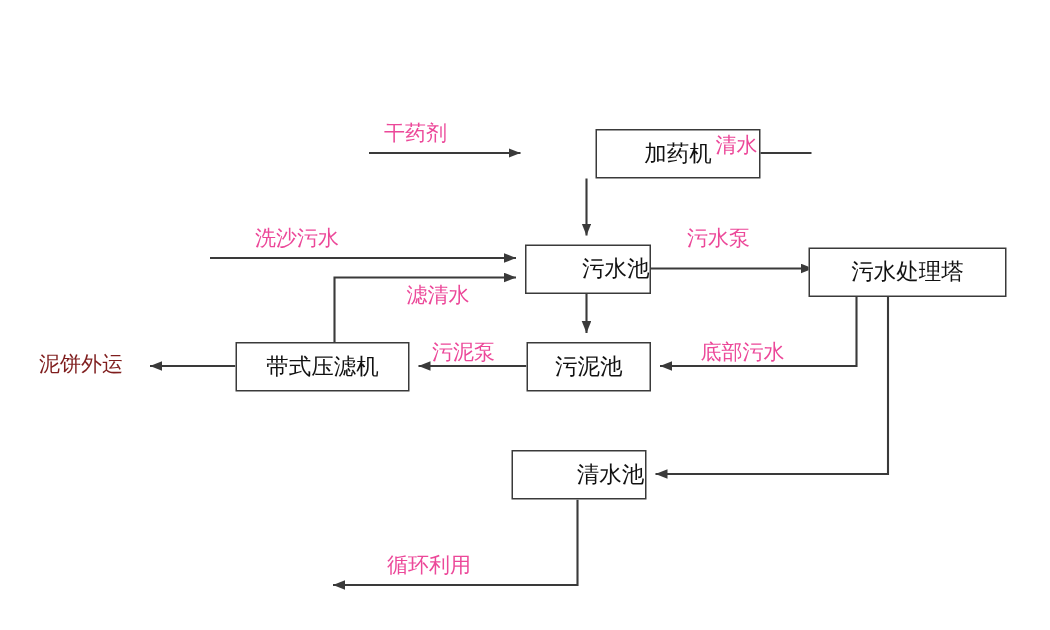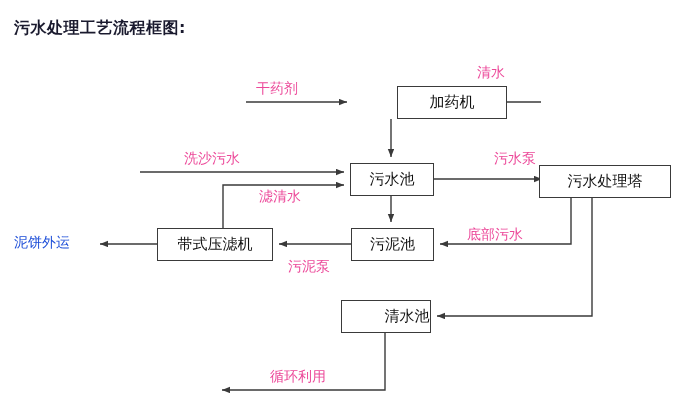--- a/index.html
+++ b/index.html
@@ -53,31 +53,31 @@
     position: absolute;
     font-size: 14px;
     color: #ec4899;
     white-space: nowrap;
     z-index: 4;
     background: transparent;
   }
   .term-label {
     position: absolute;
     font-size: 14px;
-    color: #1d4ed8;
+    color: #7f1d1d;
     white-space: nowrap;
     z-index: 4;
+    margin-left: 12px;
   }
 </style>
 </head>
 <body>
 
 <div id="canvas">
 
-  <div id="title">污水处理工艺流程框图:</div>
 
   <svg id="wires" viewBox="0 0 700 420" xmlns="http://www.w3.org/2000/svg">
     <defs>
       <marker id="ah" markerWidth="9" markerHeight="9" refX="8" refY="3.2" orient="auto" markerUnits="userSpaceOnUse">
         <path d="M0,0 L8,3.2 L0,6.4 z" fill="#3a3a3a"></path>
       </marker>
     </defs>
 
     <g stroke="#3a3a3a" stroke-width="1.4" fill="none">
 
@@ -104,44 +104,44 @@
       <path d="M592,198 L592,316 L437,316" marker-end="url(#ah)"></path>
 
       <path d="M385,333 L385,390 L222,390" marker-end="url(#ah)"></path>
     </g>
   </svg>
 
   <div class="node" style="left:353px; top:86px; width:110px; height:33px;margin-left:44px;">
     <span>加药机</span>
   </div>
 
-  <div class="node" style="left:350px; top:163px; width:84px; height:33px;">
+  <div class="node" style="left:350px; top:163px; width:84px; height:33px;justify-content:flex-end;">
     <span>污水池</span>
   </div>
 
   <div class="node" style="left:539px; top:165px; width:132px; height:33px;">
     <span>污水处理塔</span>
   </div>
 
   <div class="node" style="left:157px; top:228px; width:116px; height:33px;">
     <span>带式压滤机</span>
   </div>
 
   <div class="node" style="left:351px; top:228px; width:83px; height:33px;">
     <span>污泥池</span>
   </div>
 
   <div class="node" style="left:341px; top:300px; width:90px; height:33px;padding-left:42px;">
     <span>清水池</span>
   </div>
 
   <div class="edge-label" style="left:256px; top:80px;">干药剂</div>
-  <div class="edge-label" style="left:477px; top:64px;">清水</div>
-  <div class="edge-label" style="left:184px; top:150px;">洗沙污水</div>
-  <div class="edge-label" style="left:259px; top:188px;">滤清水</div>
-  <div class="edge-label" style="left:458px; top:150px;margin-left:36px;">污水泵</div>
-  <div class="edge-label" style="left:288px; top:226px;margin-top:32px;">污泥泵</div>
+  <div class="edge-label" style="left:477px; top:88px;">清水</div>
+  <div class="edge-label" style="left:170px; top:150px;">洗沙污水</div>
+  <div class="edge-label" style="left:271px; top:188px;">滤清水</div>
+  <div class="edge-label" style="left:458px; top:150px;">污水泵</div>
+  <div class="edge-label" style="left:288px; top:226px;">污泥泵</div>
   <div class="edge-label" style="left:467px; top:226px;">底部污水</div>
-  <div class="edge-label" style="left:258px; top:368px;margin-left:12px;">循环利用</div>
+  <div class="edge-label" style="left:258px; top:368px;">循环利用</div>
 
   <div class="term-label" style="left:14px; top:234px;">泥饼外运</div>
 
 </div>
 
 </body></html>

